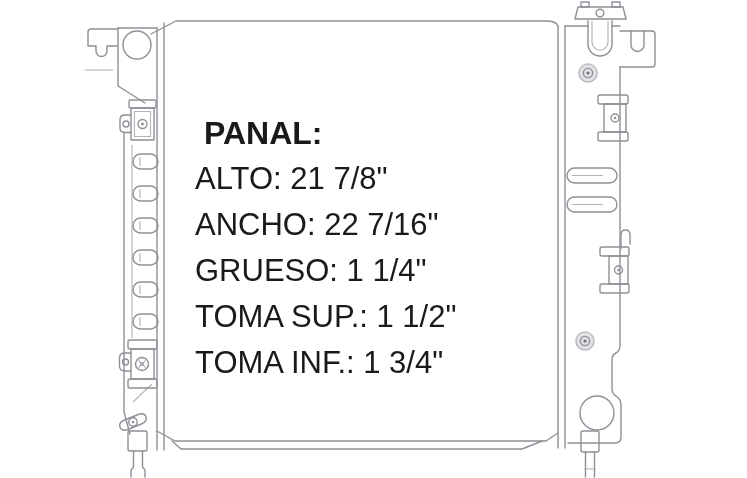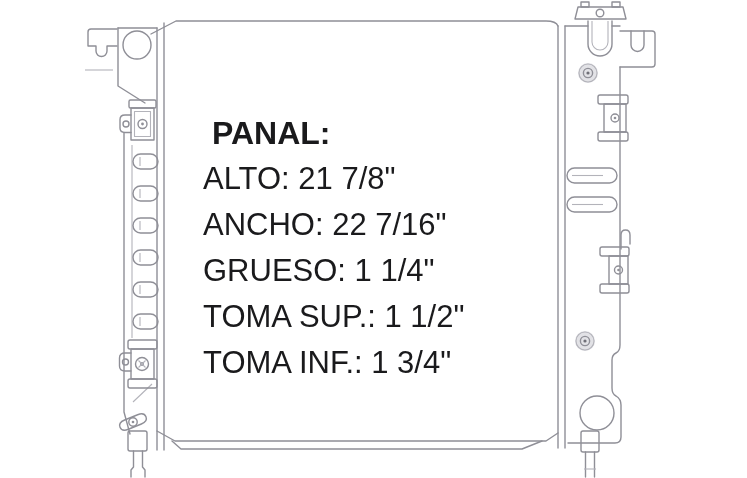--- a/index.html
+++ b/index.html
@@ -7,21 +7,21 @@
     position:relative;
     width:747px;height:478px;
     background:var(--bg,#fff);
     overflow:hidden;
     font-family:"Liberation Sans",sans-serif;
   }
   .drawing{position:absolute;left:0;top:0;}
   .draw{fill:none;stroke:var(--line,#8f8f97);stroke-width:1.4;stroke-linejoin:round;stroke-linecap:round;}
   .draw-light{fill:none;stroke:var(--line-light,#b3b3ba);stroke-width:1.1;stroke-linejoin:round;}
   .specs{
-    position:absolute;left:203px;top:110px;
+    position:absolute;left:195px;top:110px;
     color:var(--text,#1a1a1c);
     font-size:31px;line-height:46px;
     letter-spacing:0px;
     white-space:nowrap;
   }
   .specs .heading{font-weight:700;font-size:32px;padding-left:9px;}
 </style>
 </head>
 <body>
 

